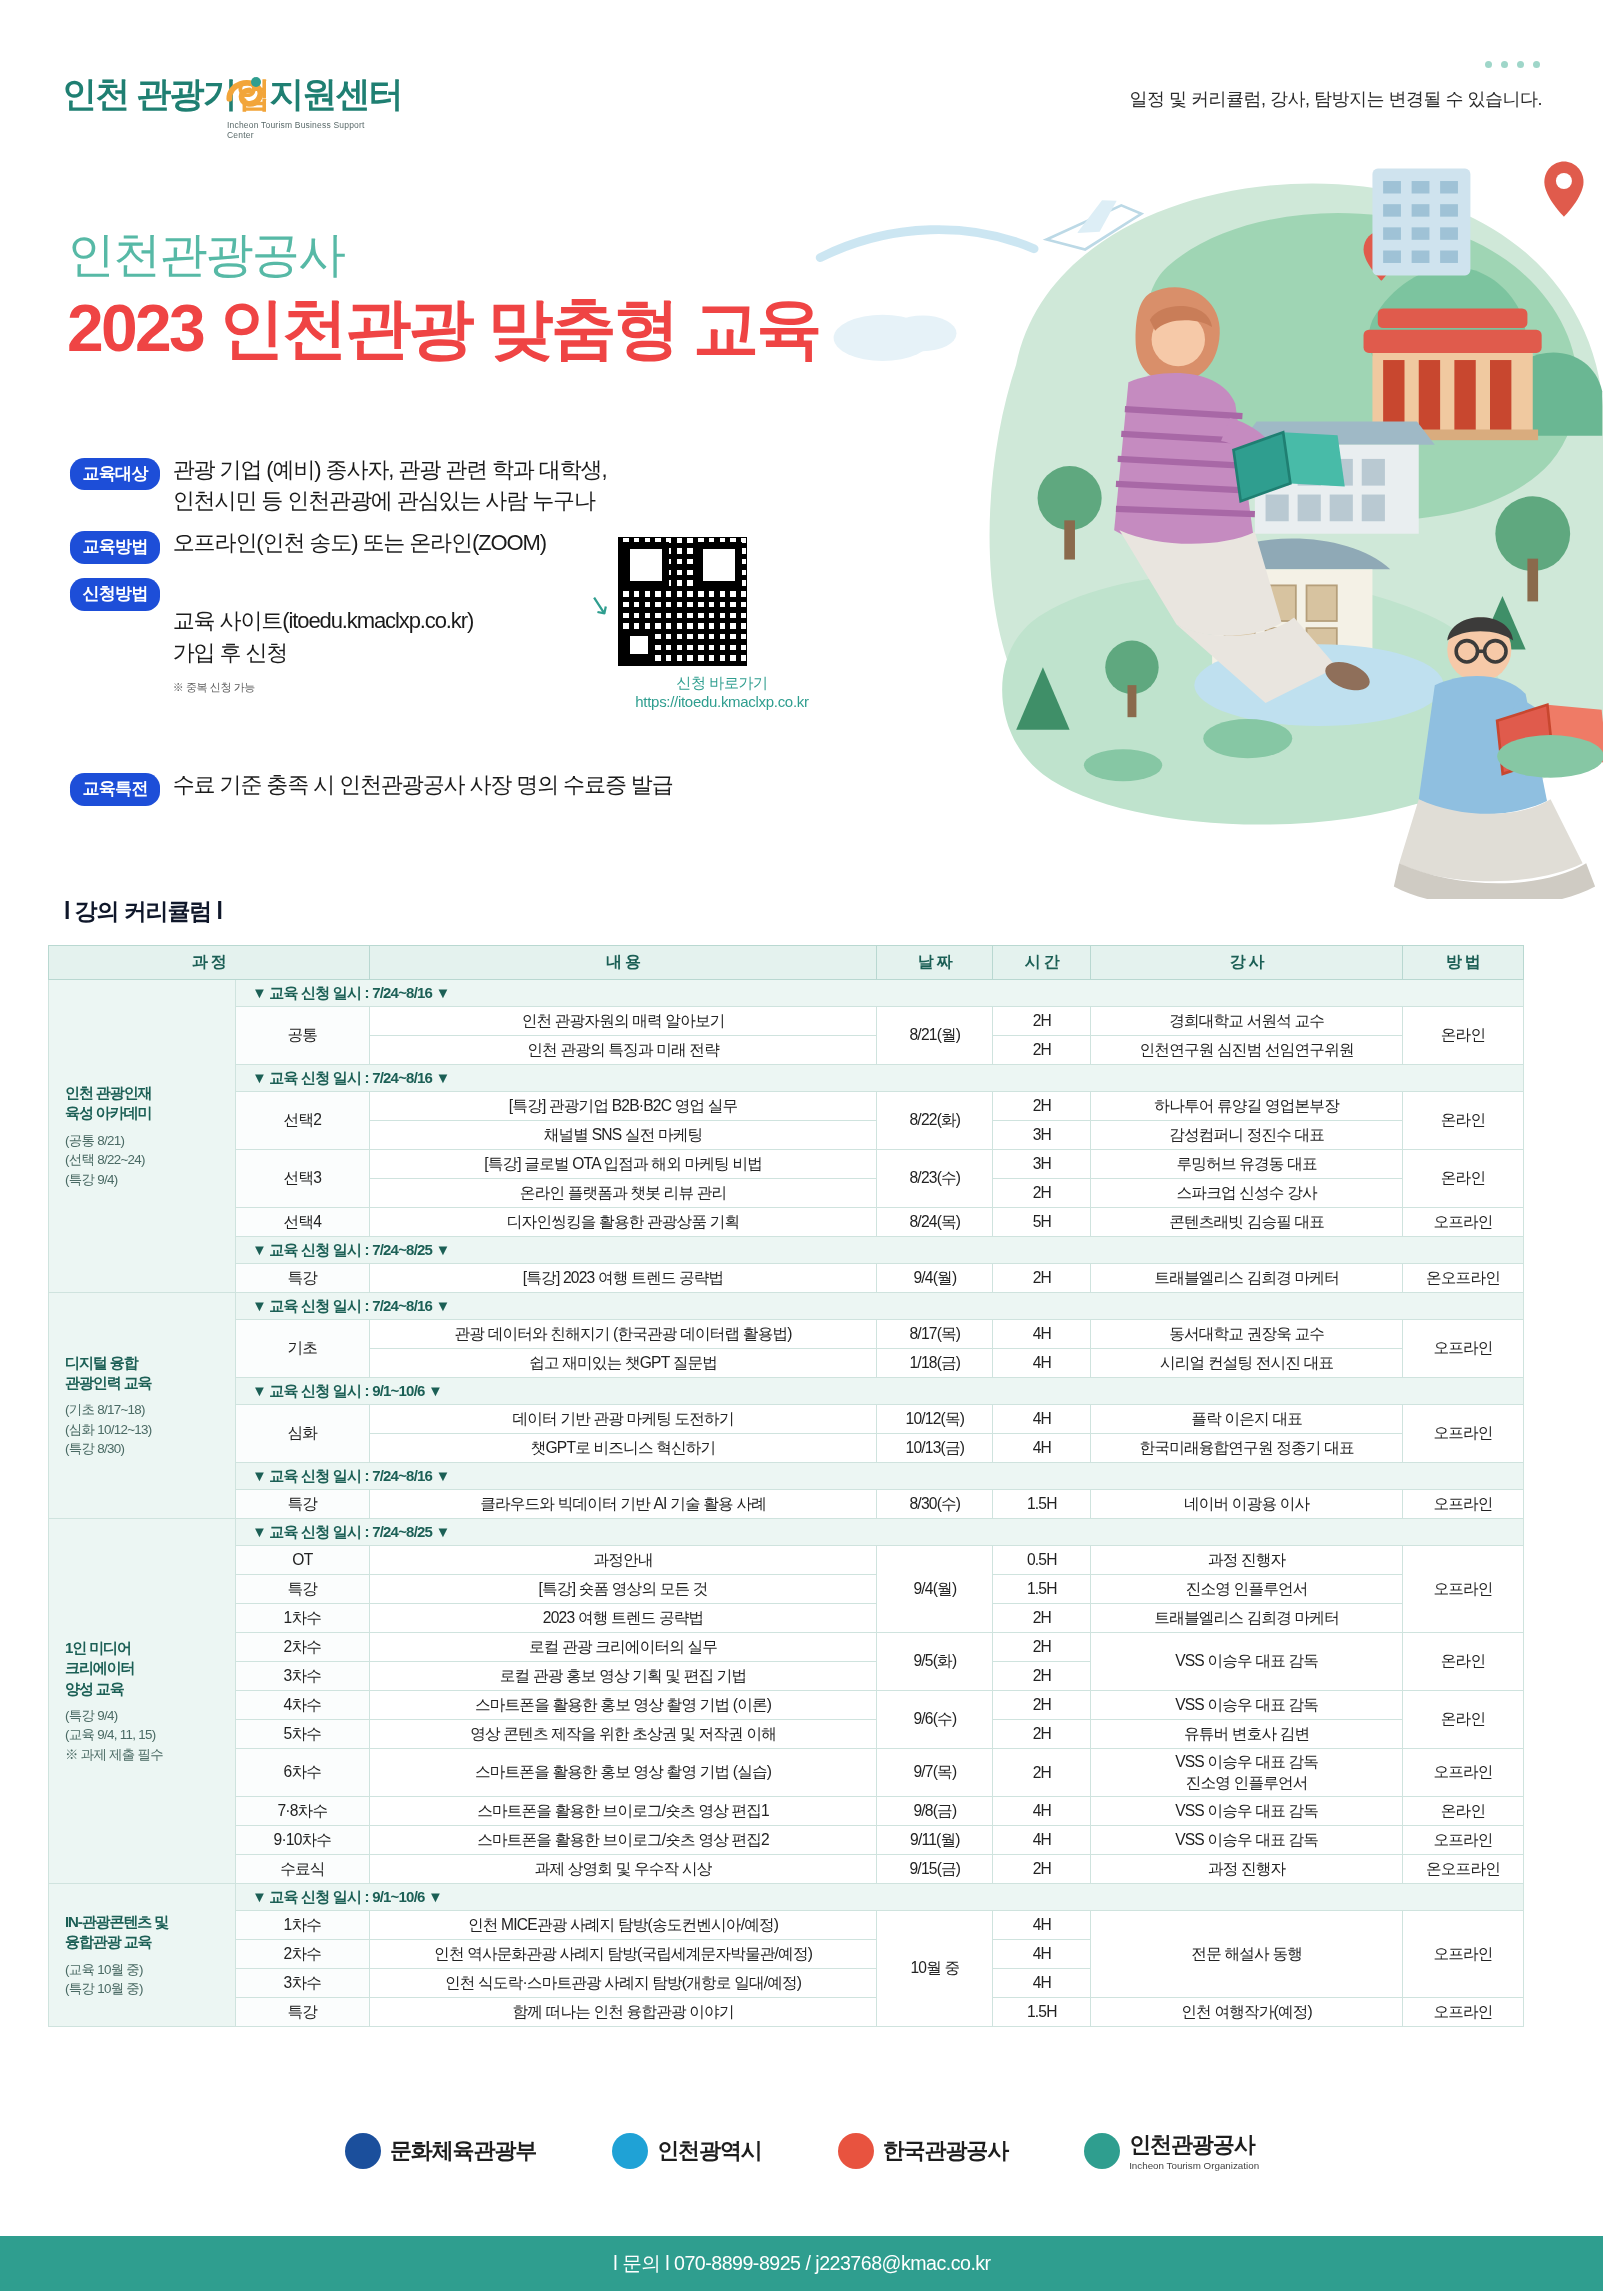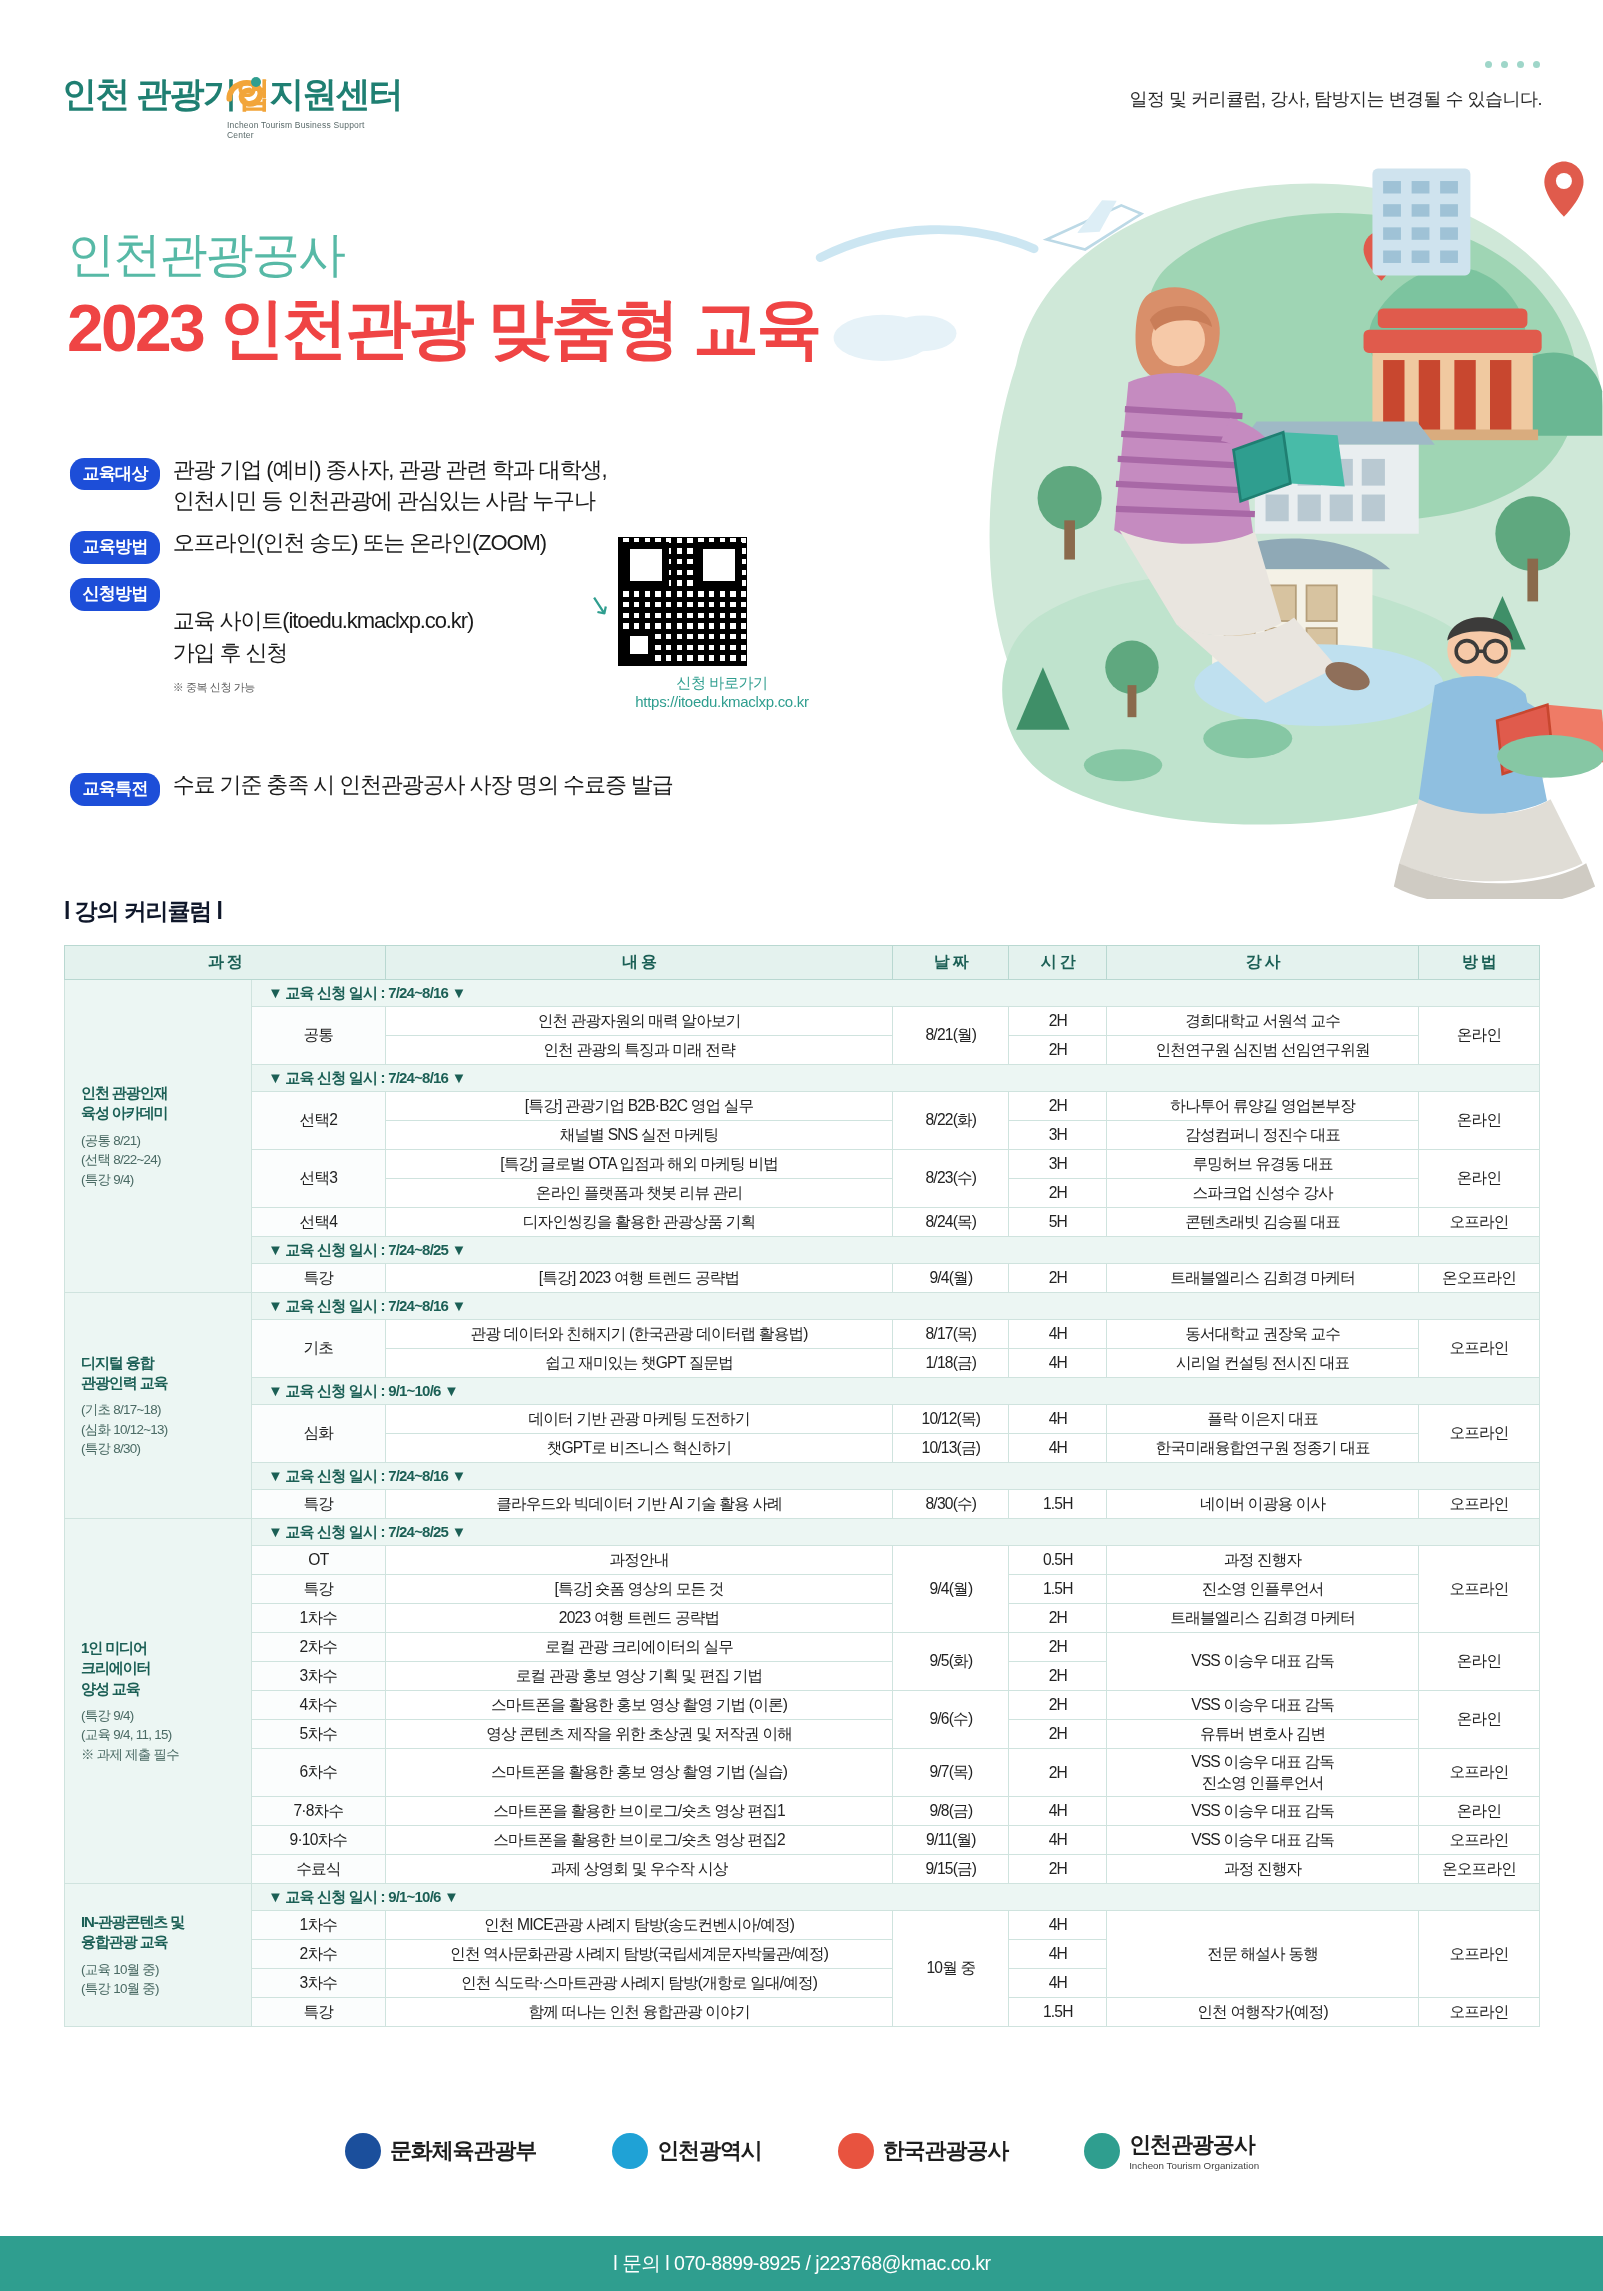--- a/index.html
+++ b/index.html
@@ -200,21 +200,21 @@
     left: 64px;
     top: 896px;
     font-size: 23px;
     font-weight: bold;
     color: #0f172a;
     letter-spacing: -1.1px;
   }
 
   table.curriculum {
     position: absolute;
-    left: 64px;
+    left: 48px;
     top: 945px;
     width: 1476px;
     border-collapse: collapse;
     font-size: 15.6px;
     letter-spacing: -0.8px;
   }
   table.curriculum th {
     background: #e4f2ee;
     color: #1b5f55;
     font-weight: bold;

